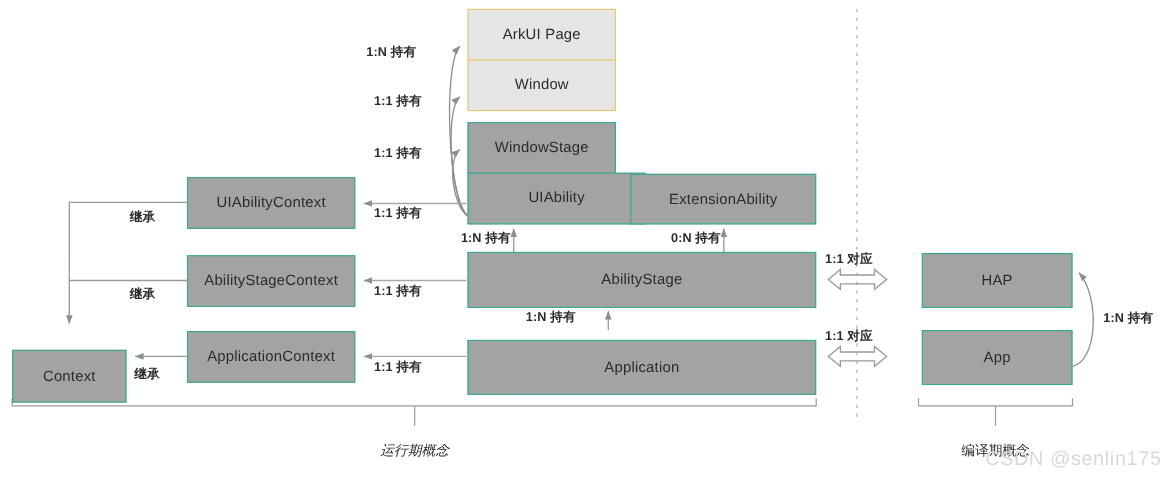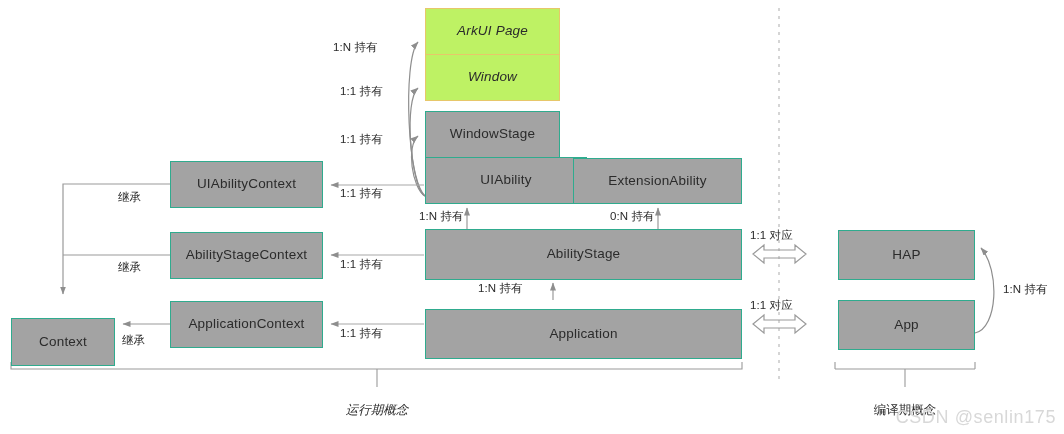--- a/index.html
+++ b/index.html
@@ -35,34 +35,33 @@
     color: #2b2b2b;
     letter-spacing: 0.2px;
     text-align: center;
     line-height: 1.2;
   }
   .node.teal {
     background: #a3a3a3;
     border: 1.6px solid #2fab8e;
   }
   .node.gold {
-    background: #bef264;
+    background: #e5e5e5;
     border: 1.4px solid #e7c76a;
-    font-style: italic;
   }
   .edge-label {
     position: absolute;
     font-size: 11.5px;
     color: #2b2b2b;
     white-space: nowrap;
-    font-weight: normal;
+    font-weight: bold;
     letter-spacing: 0.1px;
   }
   .edge-label.plain {
-    font-weight: normal;
+    font-weight: bold;
   }
   .group-label {
     position: absolute;
     font-size: 12.5px;
     color: #2b2b2b;
     white-space: nowrap;
     text-align: center;
   }
   #watermark {
     position: absolute;

